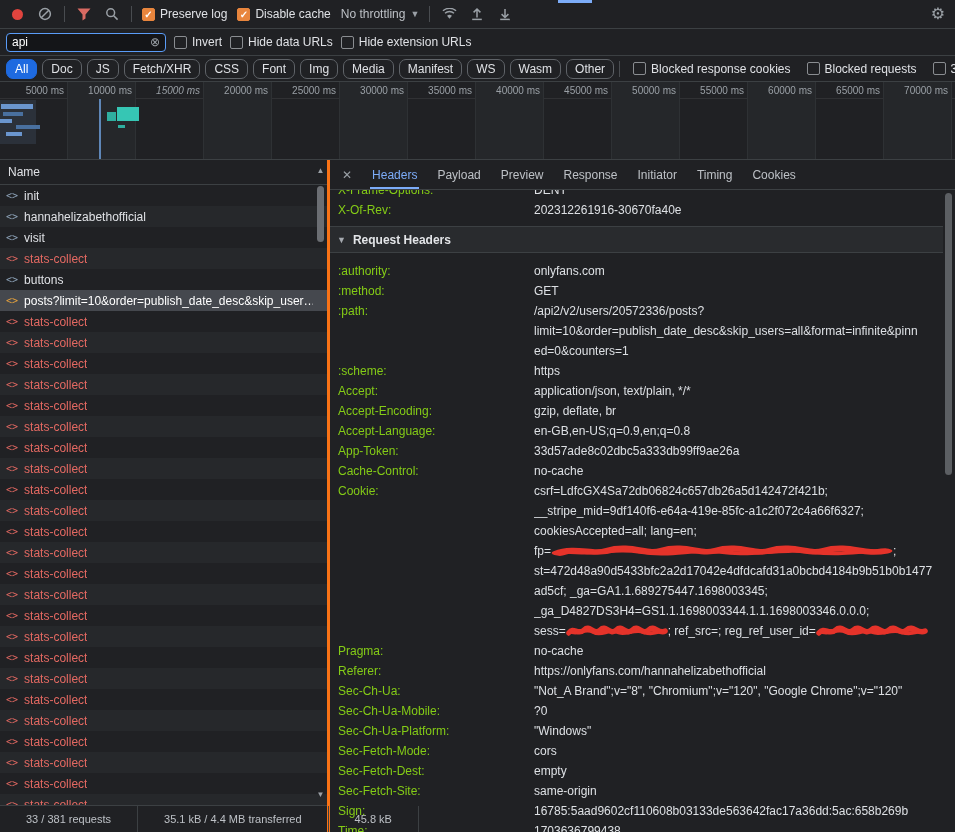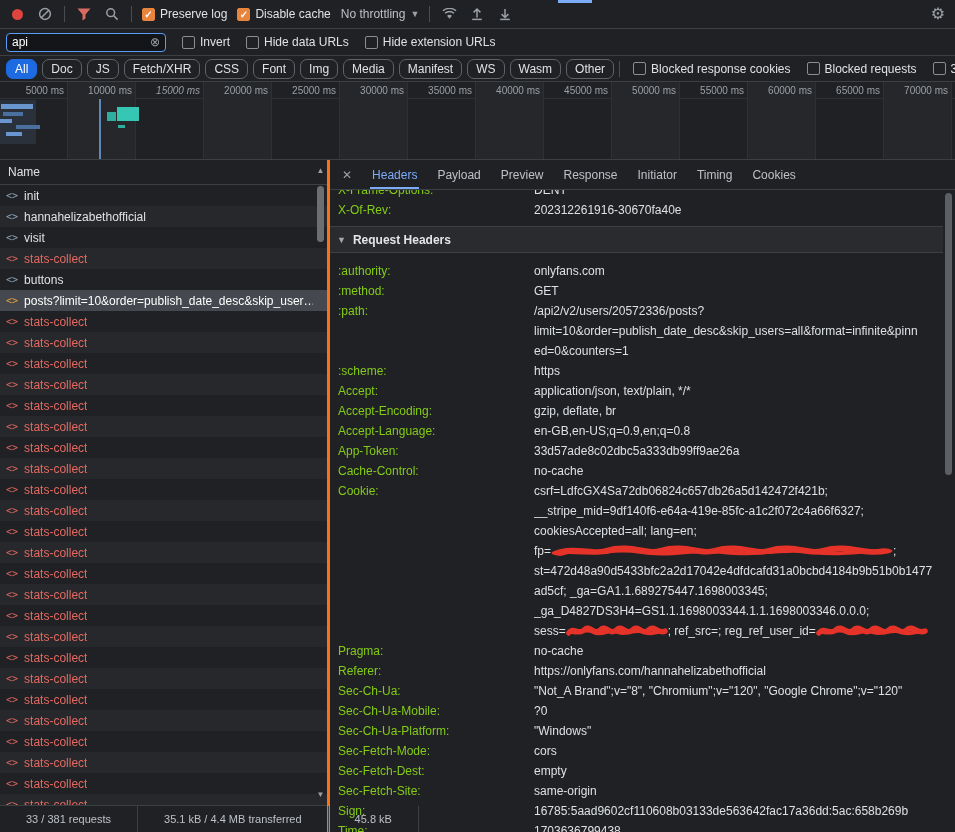--- a/index.html
+++ b/index.html
@@ -2,21 +2,21 @@
 <html><head>
 <meta charset="utf-8">
 <style>
   *{box-sizing:border-box;margin:0;padding:0}
   html,body{width:955px;height:832px;overflow:hidden}
   body{background:#202124;color:#dfe1e5;font-family:"Liberation Sans",sans-serif;font-size:12px}
   #app{position:absolute;inset:0;display:flex;flex-direction:column}
 
   .bar{display:flex;align-items:center;background:#202124;border-bottom:1px solid #3c4043;flex:none}
   #toolbar-main{height:29px;padding:0 8px;gap:10px;position:relative}
-  #toolbar-filter{height:27px;padding:0 6px;gap:16px}
+  #toolbar-filter{height:27px;padding:0 6px;gap:8px}
   #toolbar-chips{height:26px;padding:0 6px;gap:5px}
 
   .tool-icon{display:flex;align-items:center;justify-content:center;width:18px;height:18px;color:#9aa0a6;cursor:pointer;flex:none}
   .record-dot{width:11px;height:11px;border-radius:50%;background:#e0443e}
   .divider-v{width:1px;height:16px;background:#494c50;flex:none}
   .glyph{font-size:15px;line-height:1;color:#9aa0a6}
 
   .cb-group{display:flex;align-items:center;gap:5px;cursor:pointer;flex:none;white-space:nowrap}
   .checkbox{width:13px;height:13px;border:1px solid #8a8d91;border-radius:2px;position:relative;flex:none;background:transparent}
   .checkbox.checked{background:#e8853d;border-color:#e8853d}

